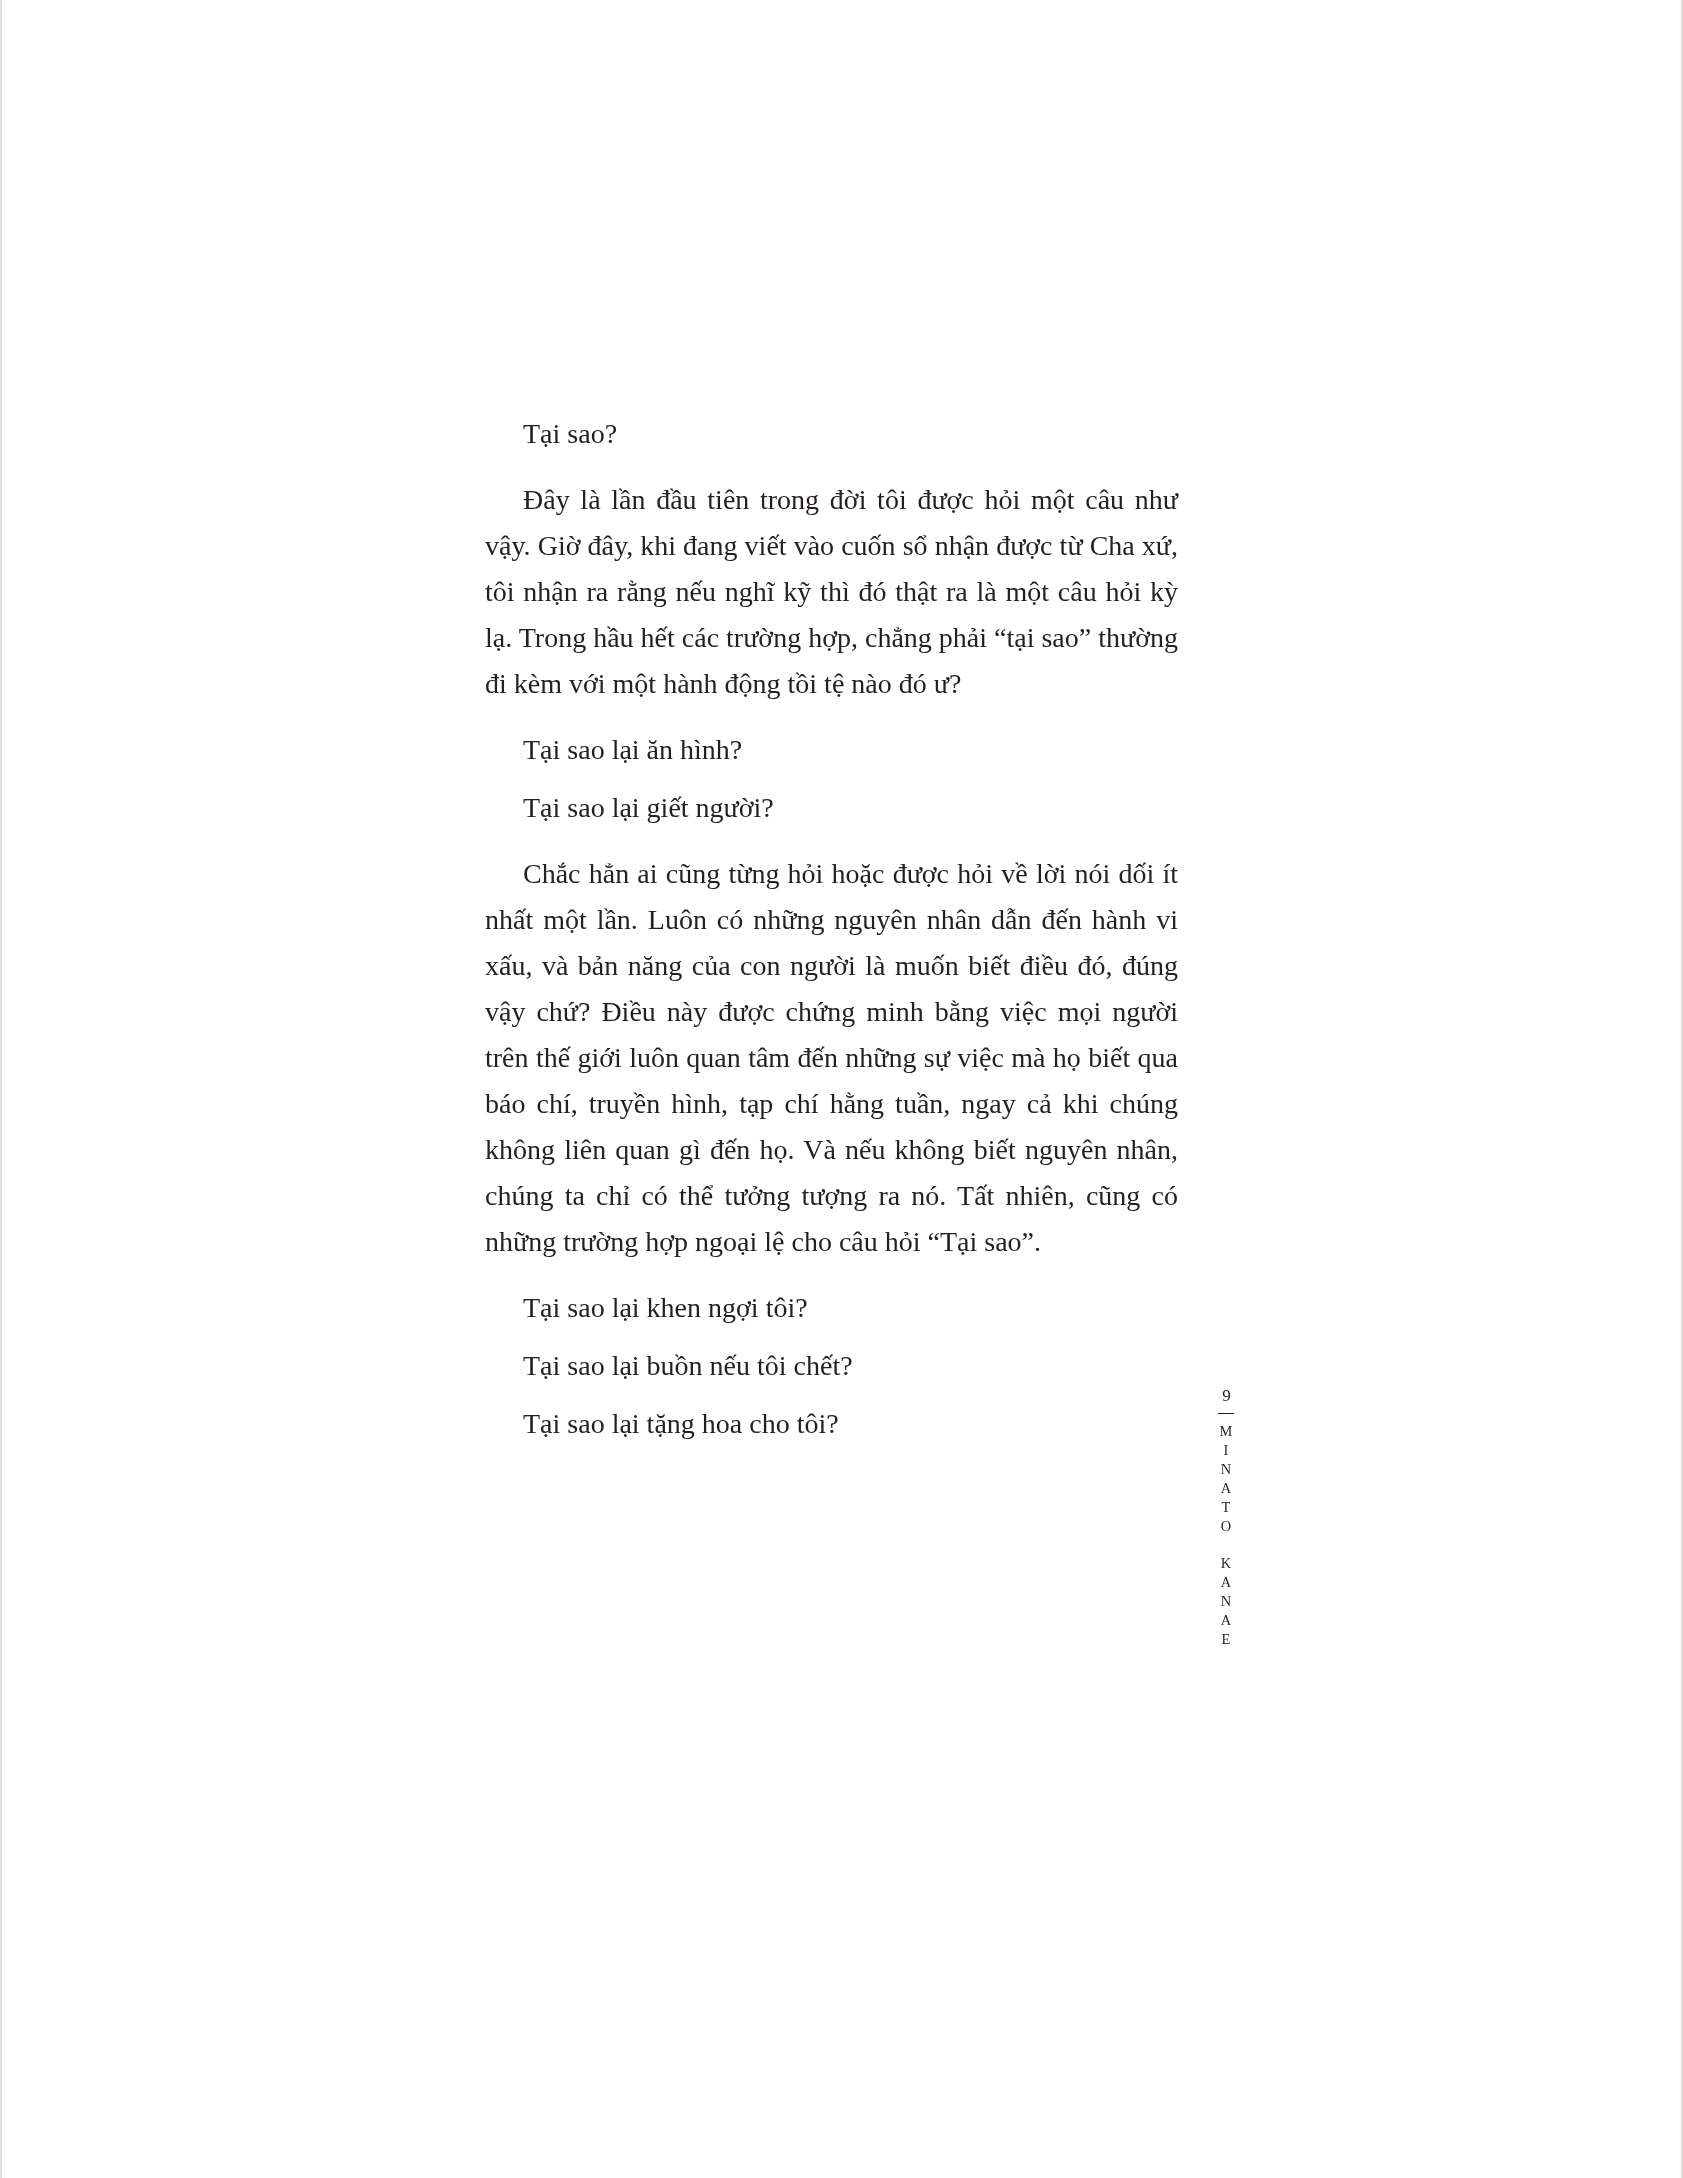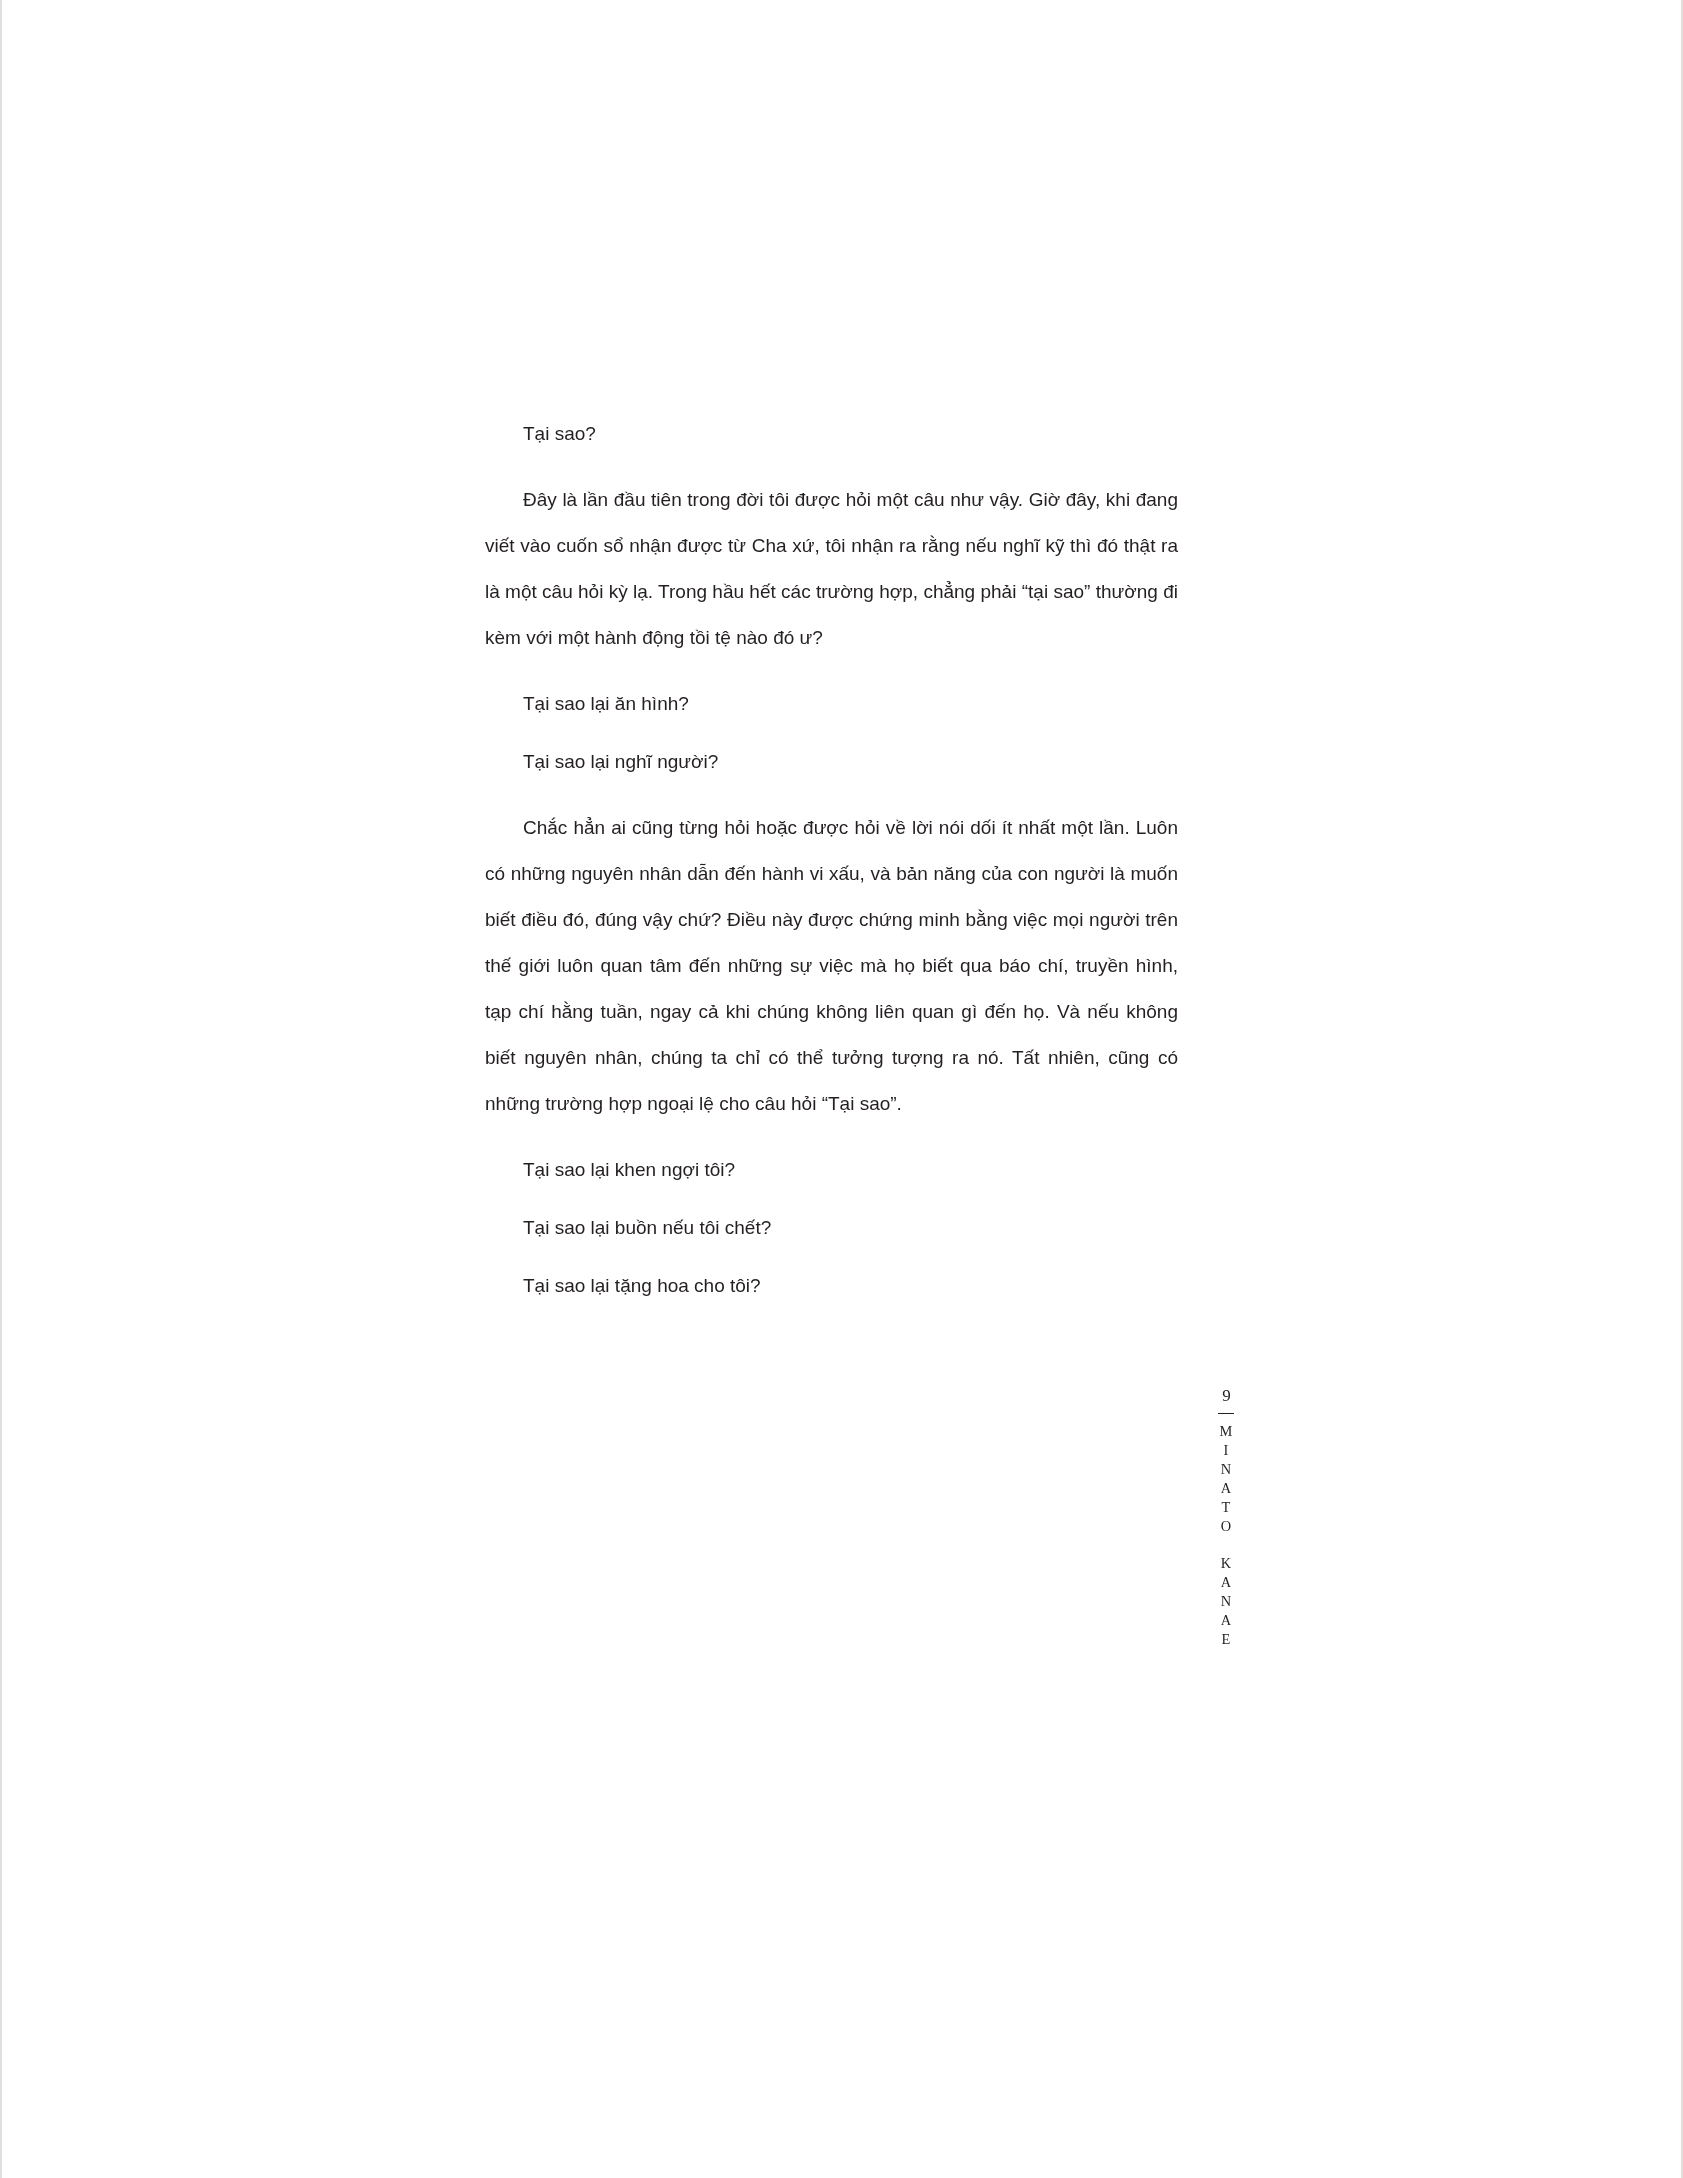--- a/index.html
+++ b/index.html
@@ -25,22 +25,22 @@
     background: #e2dedb;
   }
   .edge-rule-left { left: 0; }
   .edge-rule-right { right: 0; }
 
   .text-column {
     position: absolute;
     left: 485px;
     top: 411px;
     width: 693px;
-    font-family: Liberation Sans, sans-serif;
-    font-size: 19px;
+    font-family: Liberation Serif, serif;
+    font-size: 28px;
     line-height: 46px;
     color: #241f20;
     text-align: justify;
     text-justify: inter-word;
   }
   .text-column p {
     margin: 0 0 0 0;
     text-indent: 38px;
     hyphens: none;
   }
@@ -93,21 +93,21 @@
 
 <div class="page">
 
   <div class="edge-rule-left"></div>
   <div class="edge-rule-right"></div>
 
   <div class="text-column">
     <p class="short tight">Tại sao?</p>
     <p class="justify">Đây là lần đầu tiên trong đời tôi được hỏi một câu như vậy. Giờ đây, khi đang viết vào cuốn sổ nhận được từ Cha xứ, tôi nhận ra rằng nếu nghĩ kỹ thì đó thật ra là một câu hỏi kỳ lạ. Trong hầu hết các trường hợp, chẳng phải “tại sao” thường đi kèm với một hành động tồi tệ nào đó ư?</p>
     <p class="short tight">Tại sao lại ăn hình?</p>
-    <p class="short tight">Tại sao lại nghĩ người?</p>
+    <p class="short tight">Tại sao lại giết người?</p>
     <p class="justify">Chắc hẳn ai cũng từng hỏi hoặc được hỏi về lời nói dối ít nhất một lần. Luôn có những nguyên nhân dẫn đến hành vi xấu, và bản năng của con người là muốn biết điều đó, đúng vậy chứ? Điều này được chứng minh bằng việc mọi người trên thế giới luôn quan tâm đến những sự việc mà họ biết qua báo chí, truyền hình, tạp chí hằng tuần, ngay cả khi chúng không liên quan gì đến họ. Và nếu không biết nguyên nhân, chúng ta chỉ có thể tưởng tượng ra nó. Tất nhiên, cũng có những trường hợp ngoại lệ cho câu hỏi “Tại sao”.</p>
     <p class="short tight">Tại sao lại khen ngợi tôi?</p>
     <p class="short tight">Tại sao lại buồn nếu tôi chết?</p>
     <p class="short tight">Tại sao lại tặng hoa cho tôi?</p>
   </div>
 
   <div class="running-foot">
     <span class="folio">9</span>
     <span class="rule"></span>
     <span class="author">MINATO</span>

